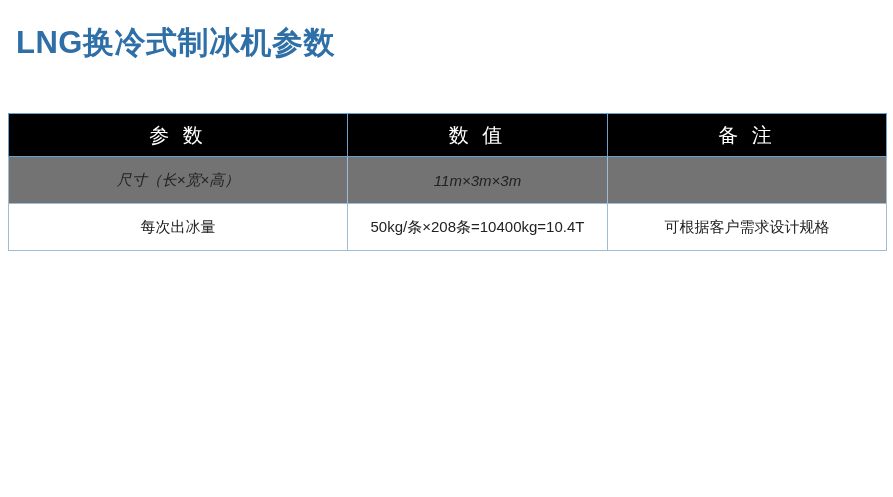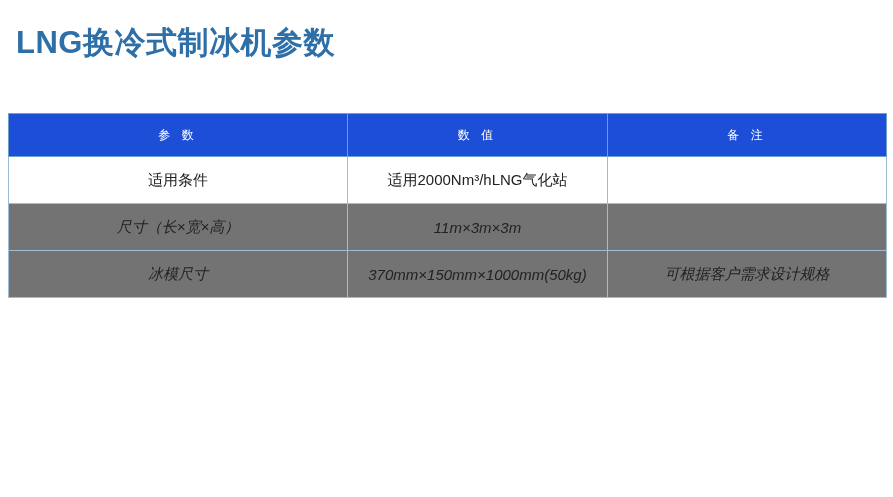--- a/index.html
+++ b/index.html
@@ -46,24 +46,24 @@
   table.param-table col.c3 { width: 279px; }
 
   table.param-table th,
   table.param-table td {
     border: 1px solid #9fbcd6;
     text-align: center;
     vertical-align: middle;
     padding: 0 6px;
   }
   table.param-table thead th {
-    background: #1d4ed8;
+    background: #000000;
     color: #ffffff;
     height: 42px;
-    font-size: 12px;
+    font-size: 20px;
     font-weight: normal;
     letter-spacing: 4px;
     border-color: #6ba2cd;
   }
   table.param-table tbody td {
     height: 46px;
     background: #ffffff;
     font-size: 15px;
   }
   table.param-table tbody tr.alt td {
@@ -95,32 +95,27 @@
           <col class="c3">
       </colgroup>
       <thead>
         <tr>
           <th>参  数</th>
           <th>数  值</th>
           <th>备  注</th>
         </tr>
       </thead>
       <tbody>
-        <tr>
-          <td class="col-name">适用条件</td>
-          <td class="col-value">适用2000Nm³/hLNG气化站</td>
-          <td class="col-note"></td>
-        </tr>
         <tr class="alt">
           <td class="col-name">尺寸（长×宽×高）</td>
           <td class="col-value">11m×3m×3m</td>
           <td class="col-note"></td>
         </tr>
-        <tr class="alt">
-          <td class="col-name">冰模尺寸</td>
-          <td class="col-value">370mm×150mm×1000mm(50kg)</td>
+        <tr>
+          <td class="col-name">每次出冰量</td>
+          <td class="col-value">50kg/条×208条=10400kg=10.4T</td>
           <td class="col-note">可根据客户需求设计规格</td>
         </tr>
       </tbody>
     </table>
   </div>
 
 </div>
 
 </body></html>

